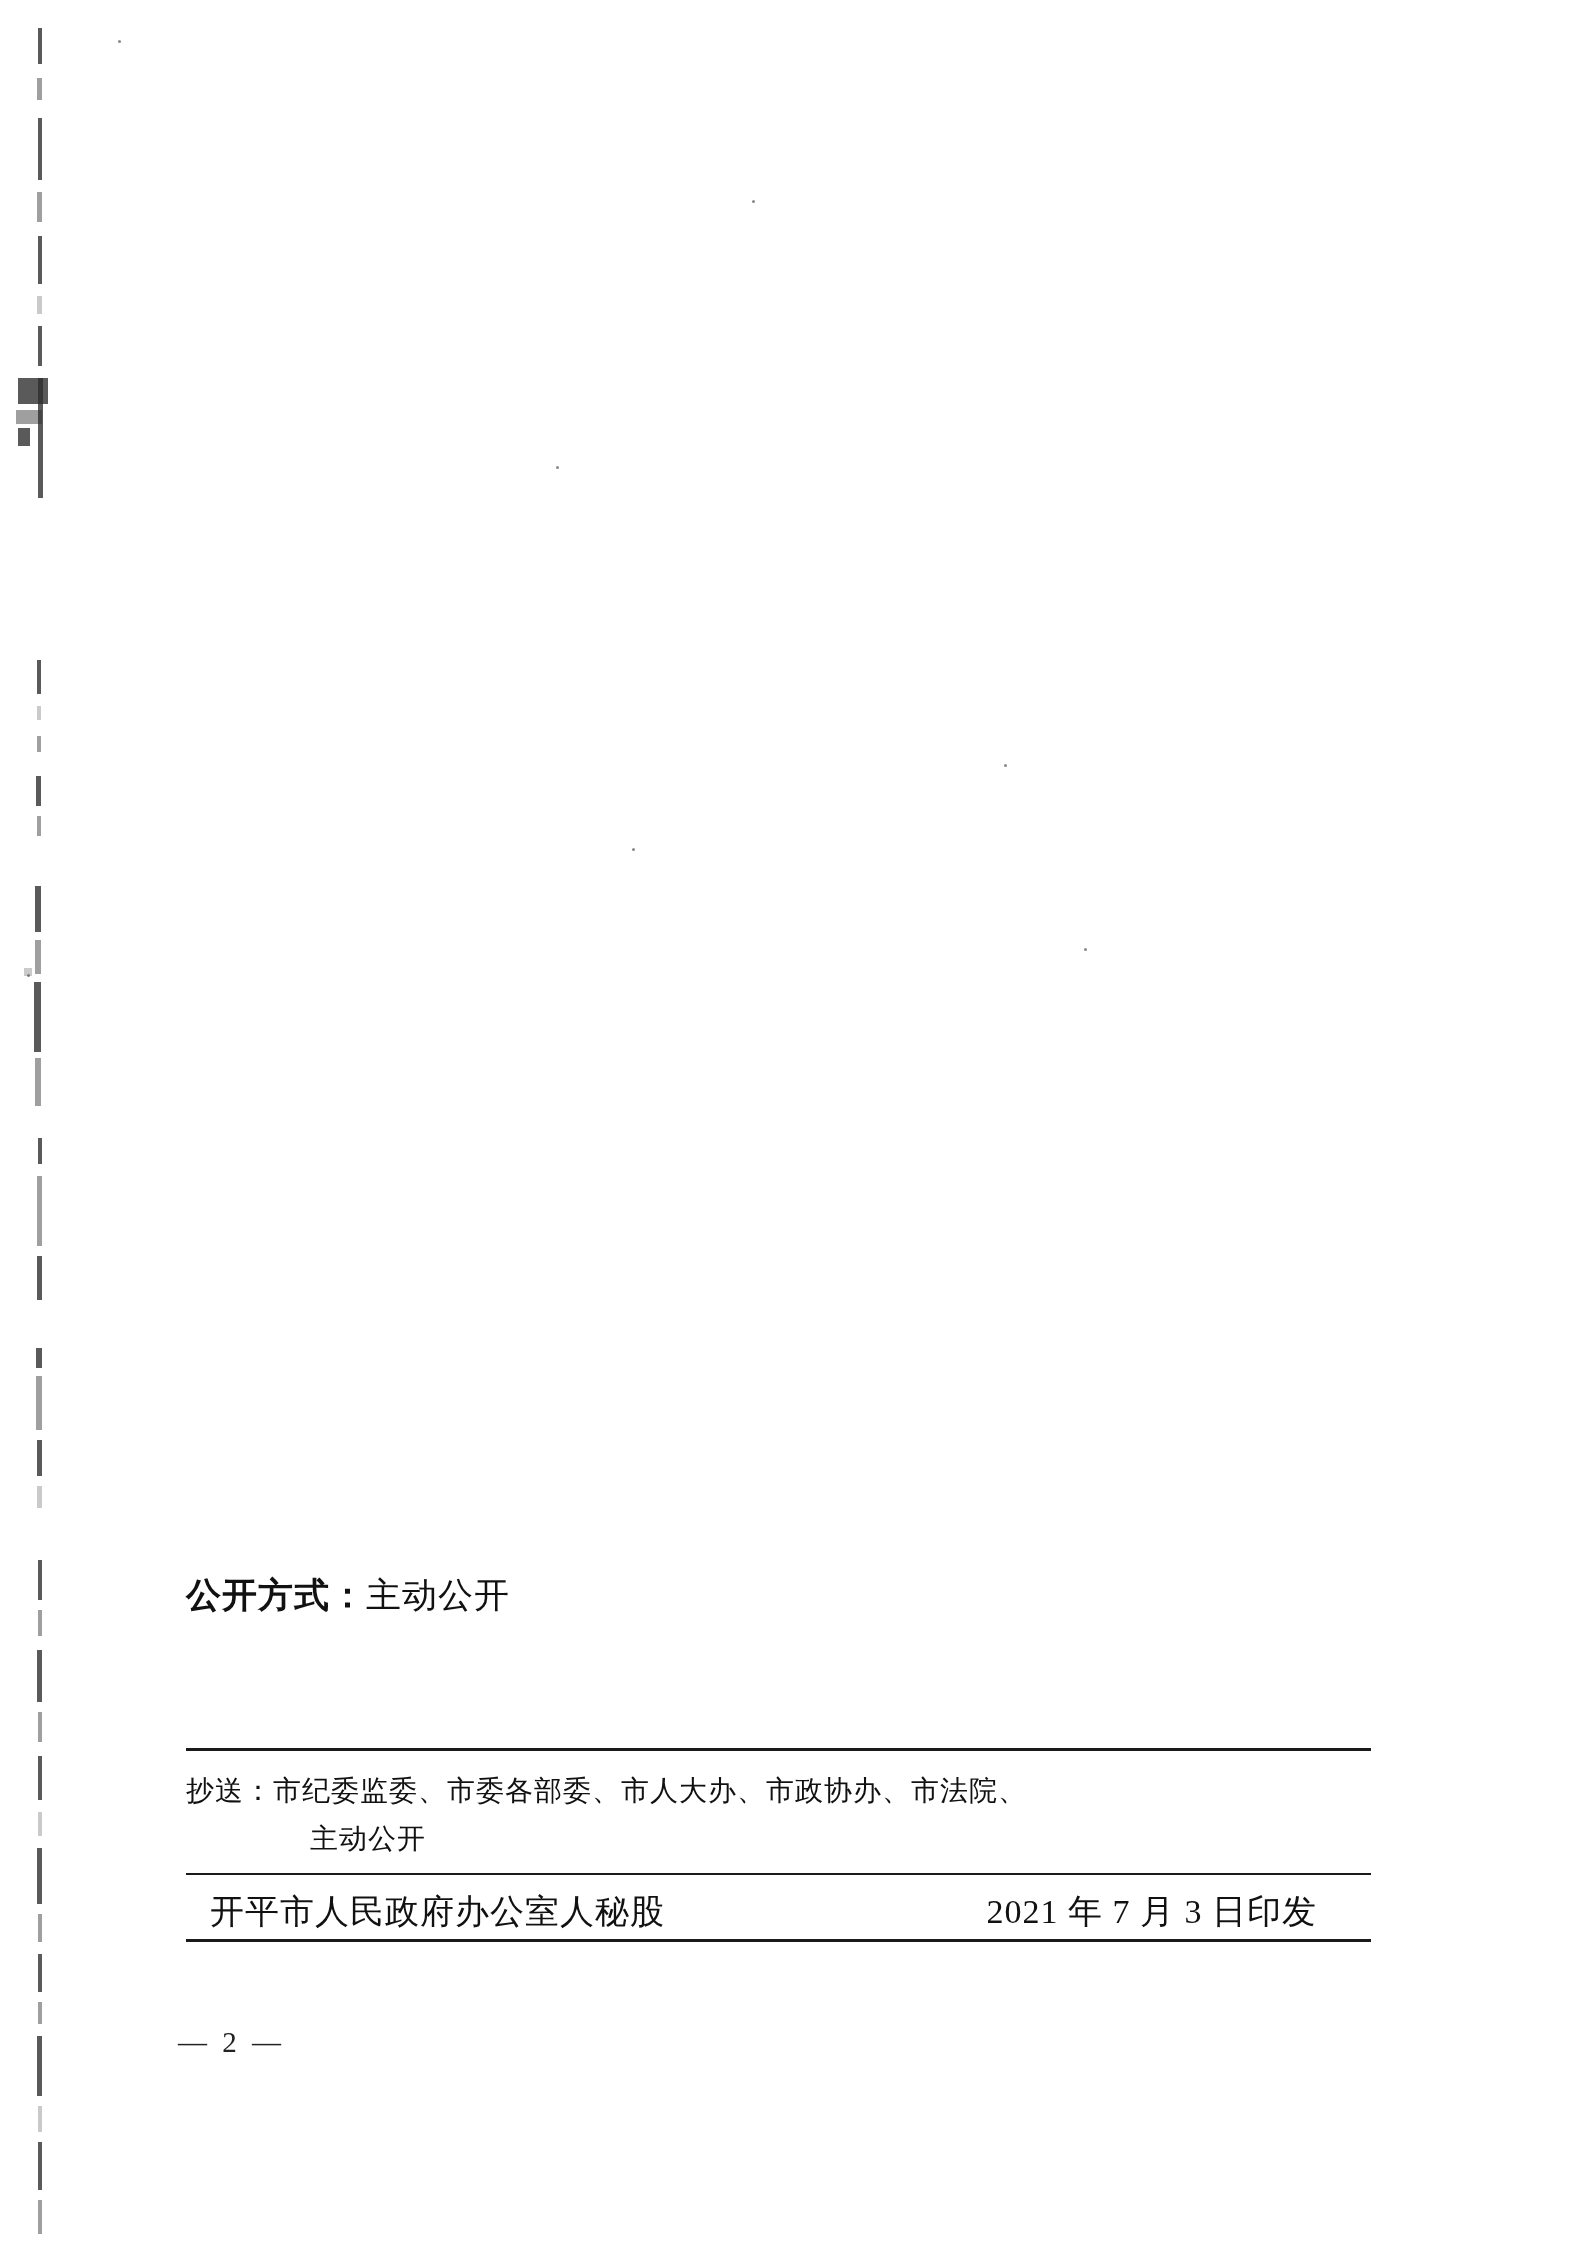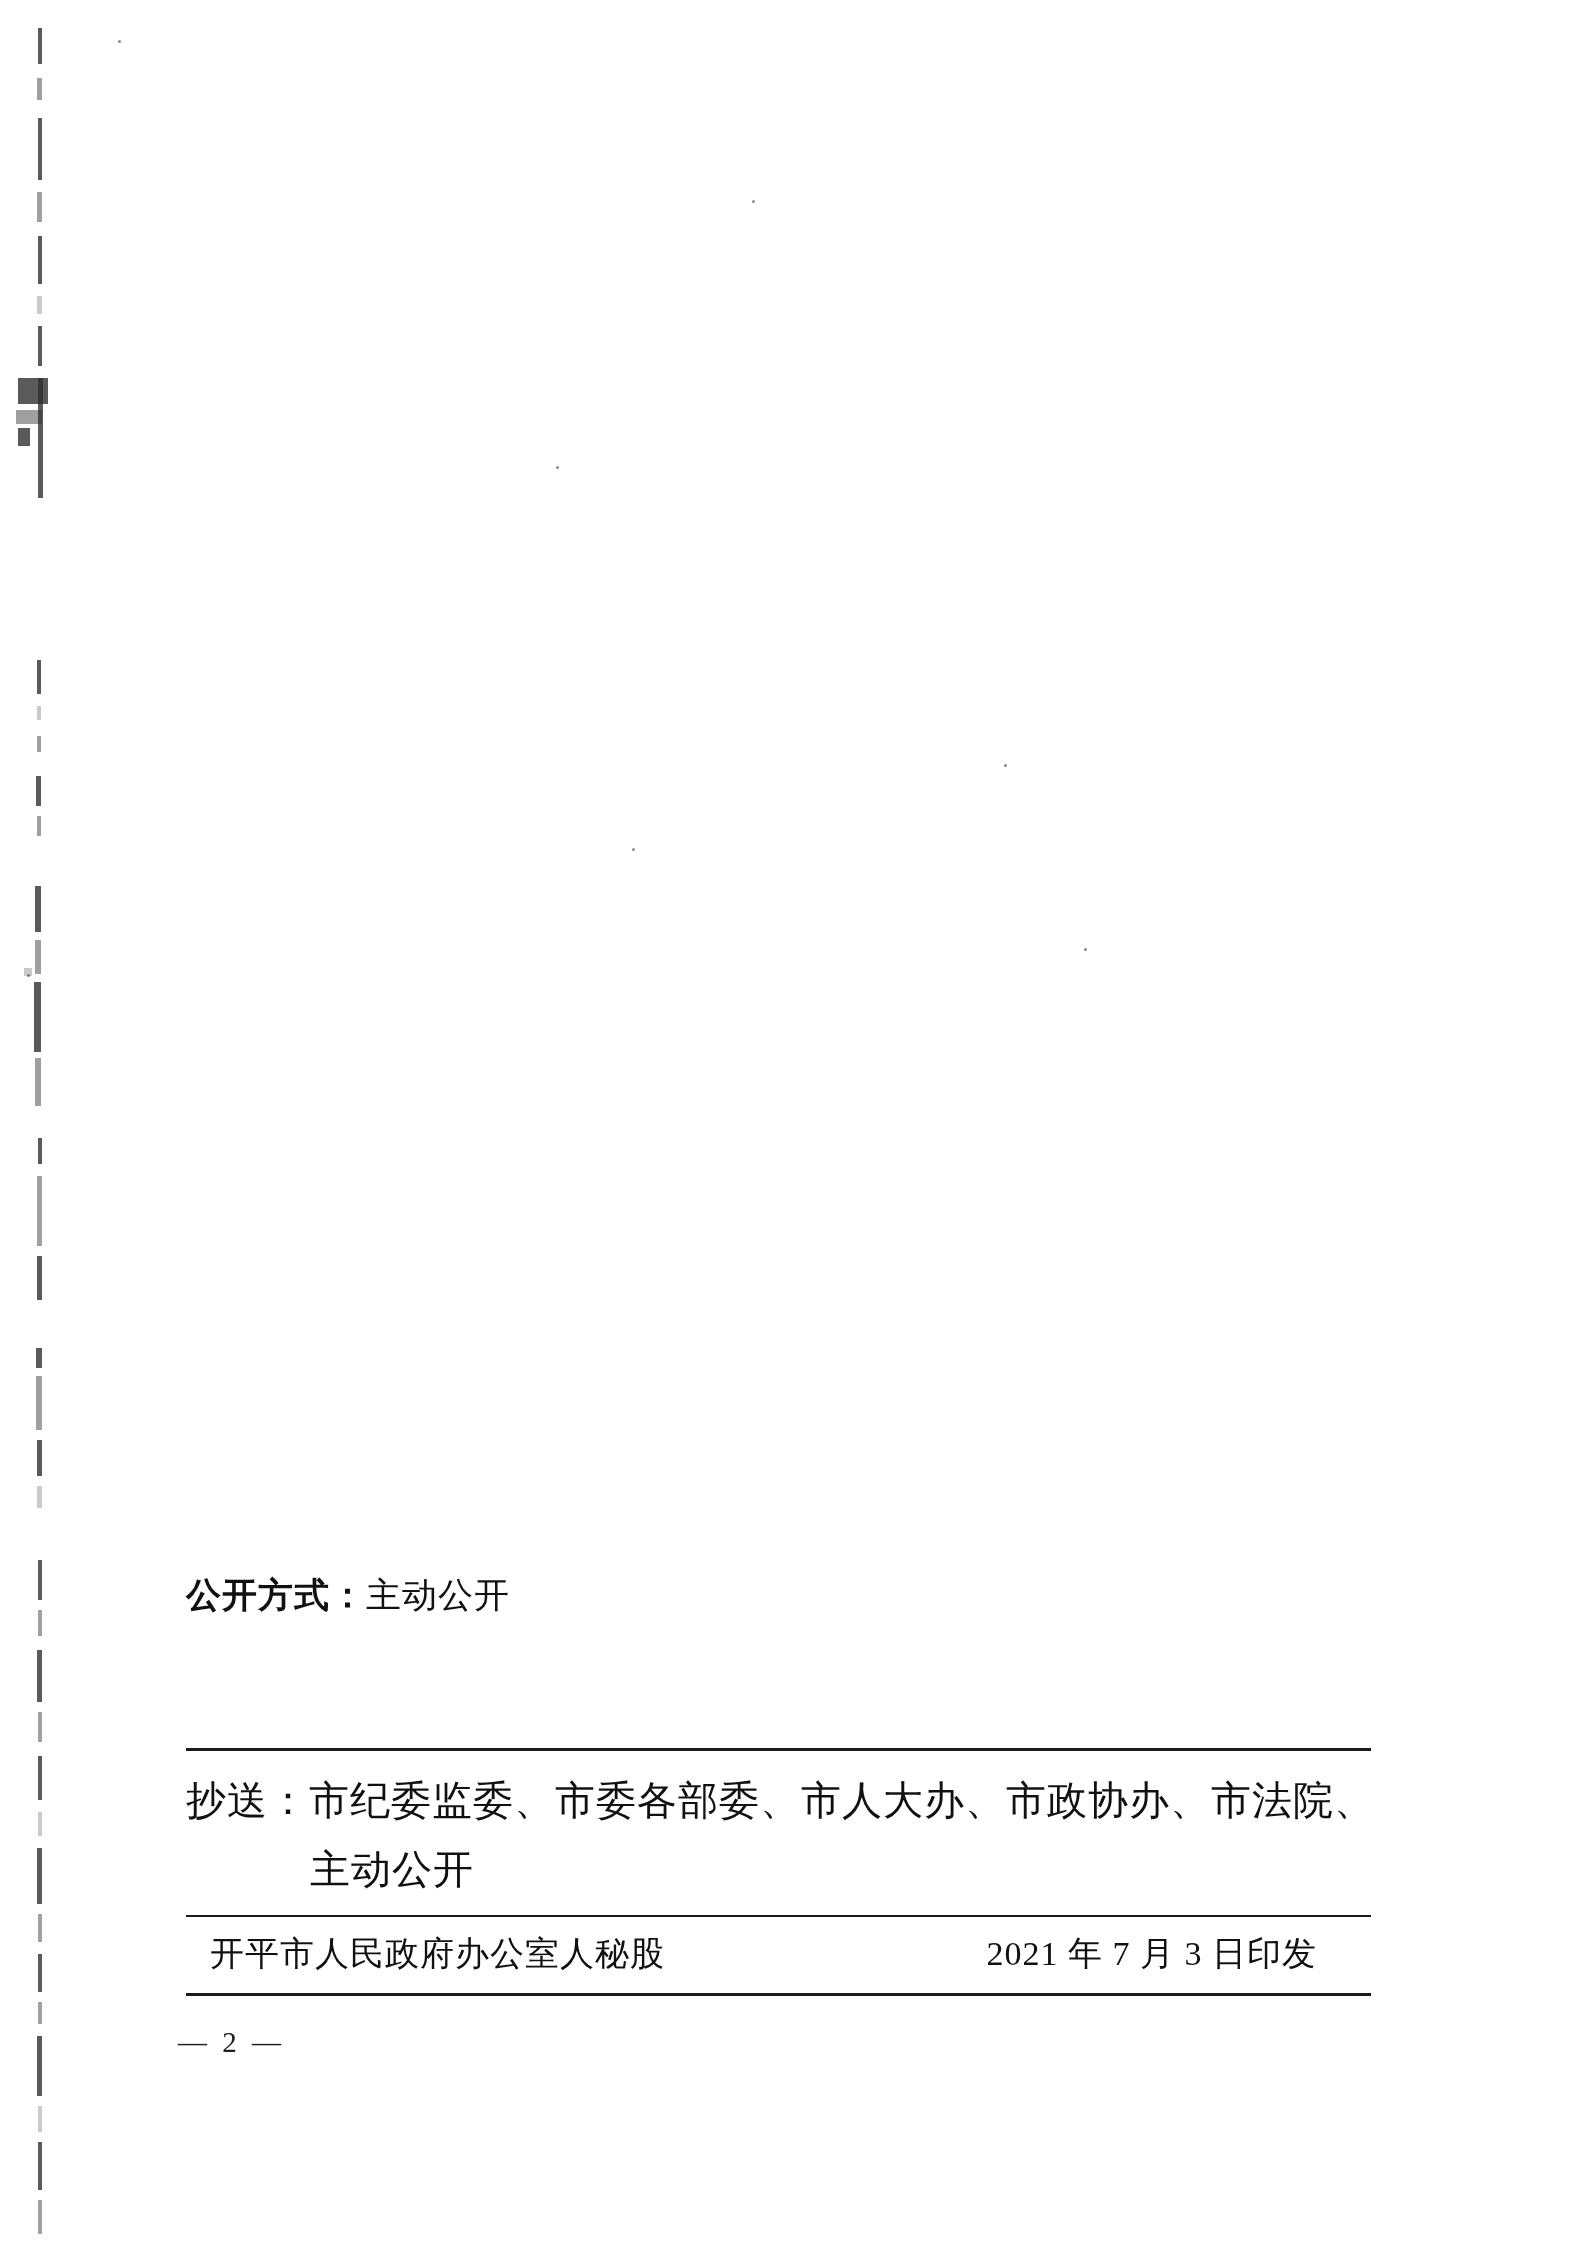--- a/index.html
+++ b/index.html
@@ -82,33 +82,33 @@
     height: 3px;
     background: #1a1a1a;
     width: 100%;
   }
   .rule.thin { height: 2px; }
 
   .cc-row {
     padding: 16px 0 10px 0;
   }
   .cc-line {
-    font-size: 40px;
+    font-size: 28px;
     line-height: 1.72;
     letter-spacing: 1px;
     white-space: nowrap;
   }
   .cc-line.first { text-indent: 0; }
   .cc-line.second { padding-left: 124px; }
 
   .issuer-row {
     display: flex;
     justify-content: space-between;
     align-items: baseline;
-    padding: 14px 36px 16px 24px;
+    padding: 14px 36px 4px 24px;
     font-size: 34px;
     letter-spacing: 1px;
     white-space: nowrap;
   }
   .issuer-row .issuer { }
   .issuer-row .issued-date { padding-right: 18px; }
 
   .page-number {
     position: absolute;
     left: 178px;

